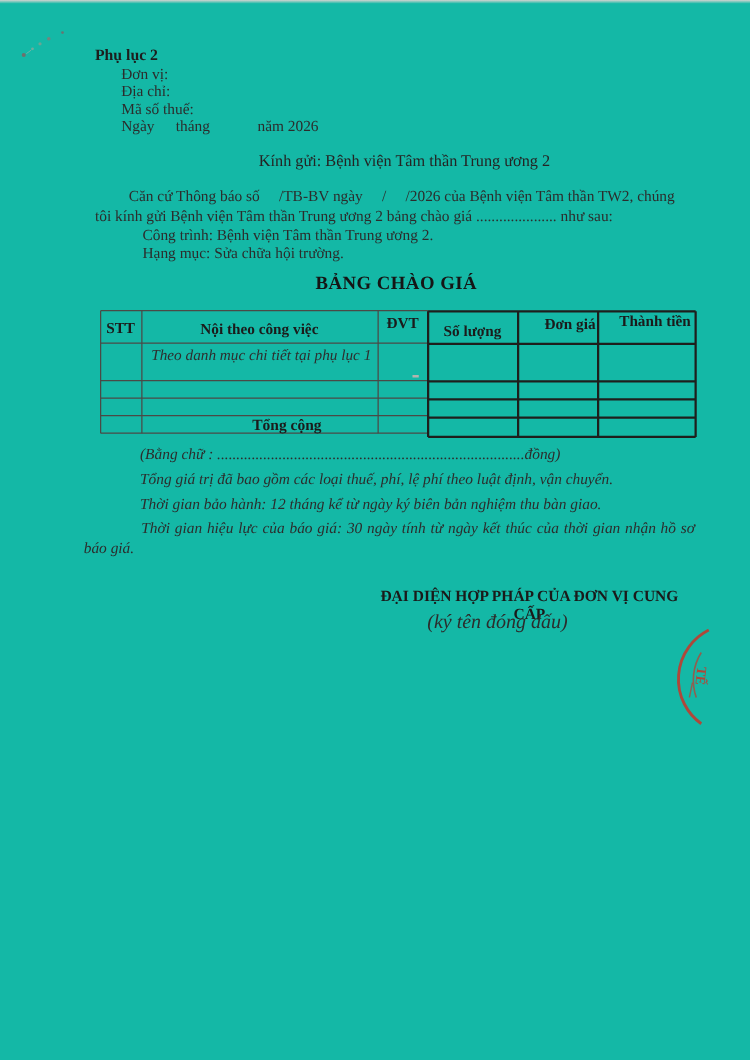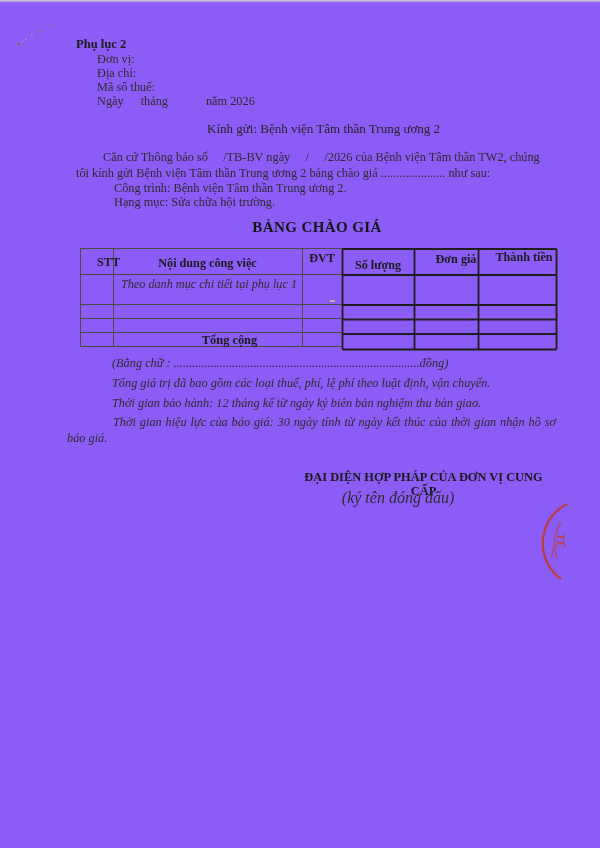--- a/index.html
+++ b/index.html
@@ -1,21 +1,21 @@
 <!DOCTYPE html>
 <html><head>
 <meta charset="utf-8">
 <style>
   * { margin:0; padding:0; box-sizing:border-box; }
   html,body { background:#e8e8e6; }
   .page {
     position:relative;
     width:600px; height:848px;
     margin:0 auto;
-    background:#8b5cf6;
+    background:#14b8a6;
     font-family:"Liberation Serif","DejaVu Serif",serif;
     color:#2c2c2c;
     overflow:hidden;
     text-decoration:underline;
   }
   .page::before{
     content:""; position:absolute; top:0; left:0; right:0; height:3px;
     background:linear-gradient(#d4d4d0, rgba(255,255,255,0)); pointer-events:none;
   }
   .abs { position:absolute; }
@@ -40,21 +40,21 @@
   .project { left:114px; top:181px; }
   .item    { left:114px; top:195px; }
 
   .tbl-title { left:78px; top:219px; width:478px; text-align:center;
                font-size:15px; letter-spacing:0.4px; color:#151515; }
 
   
   .tblwrap { left:80px; top:247px; width:478px; height:106px; }
   .tblwrap svg { position:absolute; left:0; top:0; }
   .cell { position:absolute; text-align:center; font-size:12.2px; color:#1b1b1b; line-height:13px; }
-  .h-stt   { left:0px;   top:9px;  width:33px;margin-left:12px;  }
+  .h-stt   { left:0px;   top:9px;  width:33px;  }
   .h-noidung{ left:33px; top:10px; width:189px; }
   .h-dvt   { left:222px; top:5px;  width:40px;  }
   .h-soluong{ left:262px;top:12px; width:72px;  }
   .h-dongia{ left:334px; top:6px;  width:64px;padding-left:20px;  }
   .h-thanhtien{ left:398px; top:4px; width:92px; }
   .row1-desc { position:absolute; left:41px; top:30px; width:180px;
                font-style:italic; font-size:12.2px; line-height:14px;
                text-align:left; color:#2e2e2e; }
   .total-label { left:33px; top:87px; width:189px; padding-left:44px; font-size:12.4px; }
   .cell-artifact { position:absolute; left:250px; top:53px; width:5px; height:1.5px;
@@ -130,21 +130,21 @@
         <line x1="262.5" y1="87" x2="476.5" y2="87"></line>
         <line x1="262.5" y1="102.5" x2="476.5" y2="102.5"></line>
         <line x1="262.5" y1="2" x2="262.5" y2="102.5"></line>
         <line x1="334.5" y1="2" x2="334.5" y2="102.5"></line>
         <line x1="398.5" y1="2" x2="398.5" y2="102.5"></line>
         <line x1="476.5" y1="2" x2="476.5" y2="102.5"></line>
       </g>
     </svg>
 
     <div class="cell b h-stt">STT</div>
-    <div class="cell b h-noidung">Nội dung công việc</div>
+    <div class="cell b h-noidung">Nội theo công việc</div>
     <div class="cell b h-dvt">ĐVT</div>
     <div class="cell b h-soluong">Số lượng</div>
     <div class="cell b h-dongia">Đơn giá</div>
     <div class="cell b h-thanhtien">Thành tiền</div>
 
     <div class="row1-desc">Theo danh mục chi tiết tại phụ lục 1</div>
     <div class="cell-artifact"></div>
     <div class="cell b total-label">Tổng cộng</div>
   </div>
 

